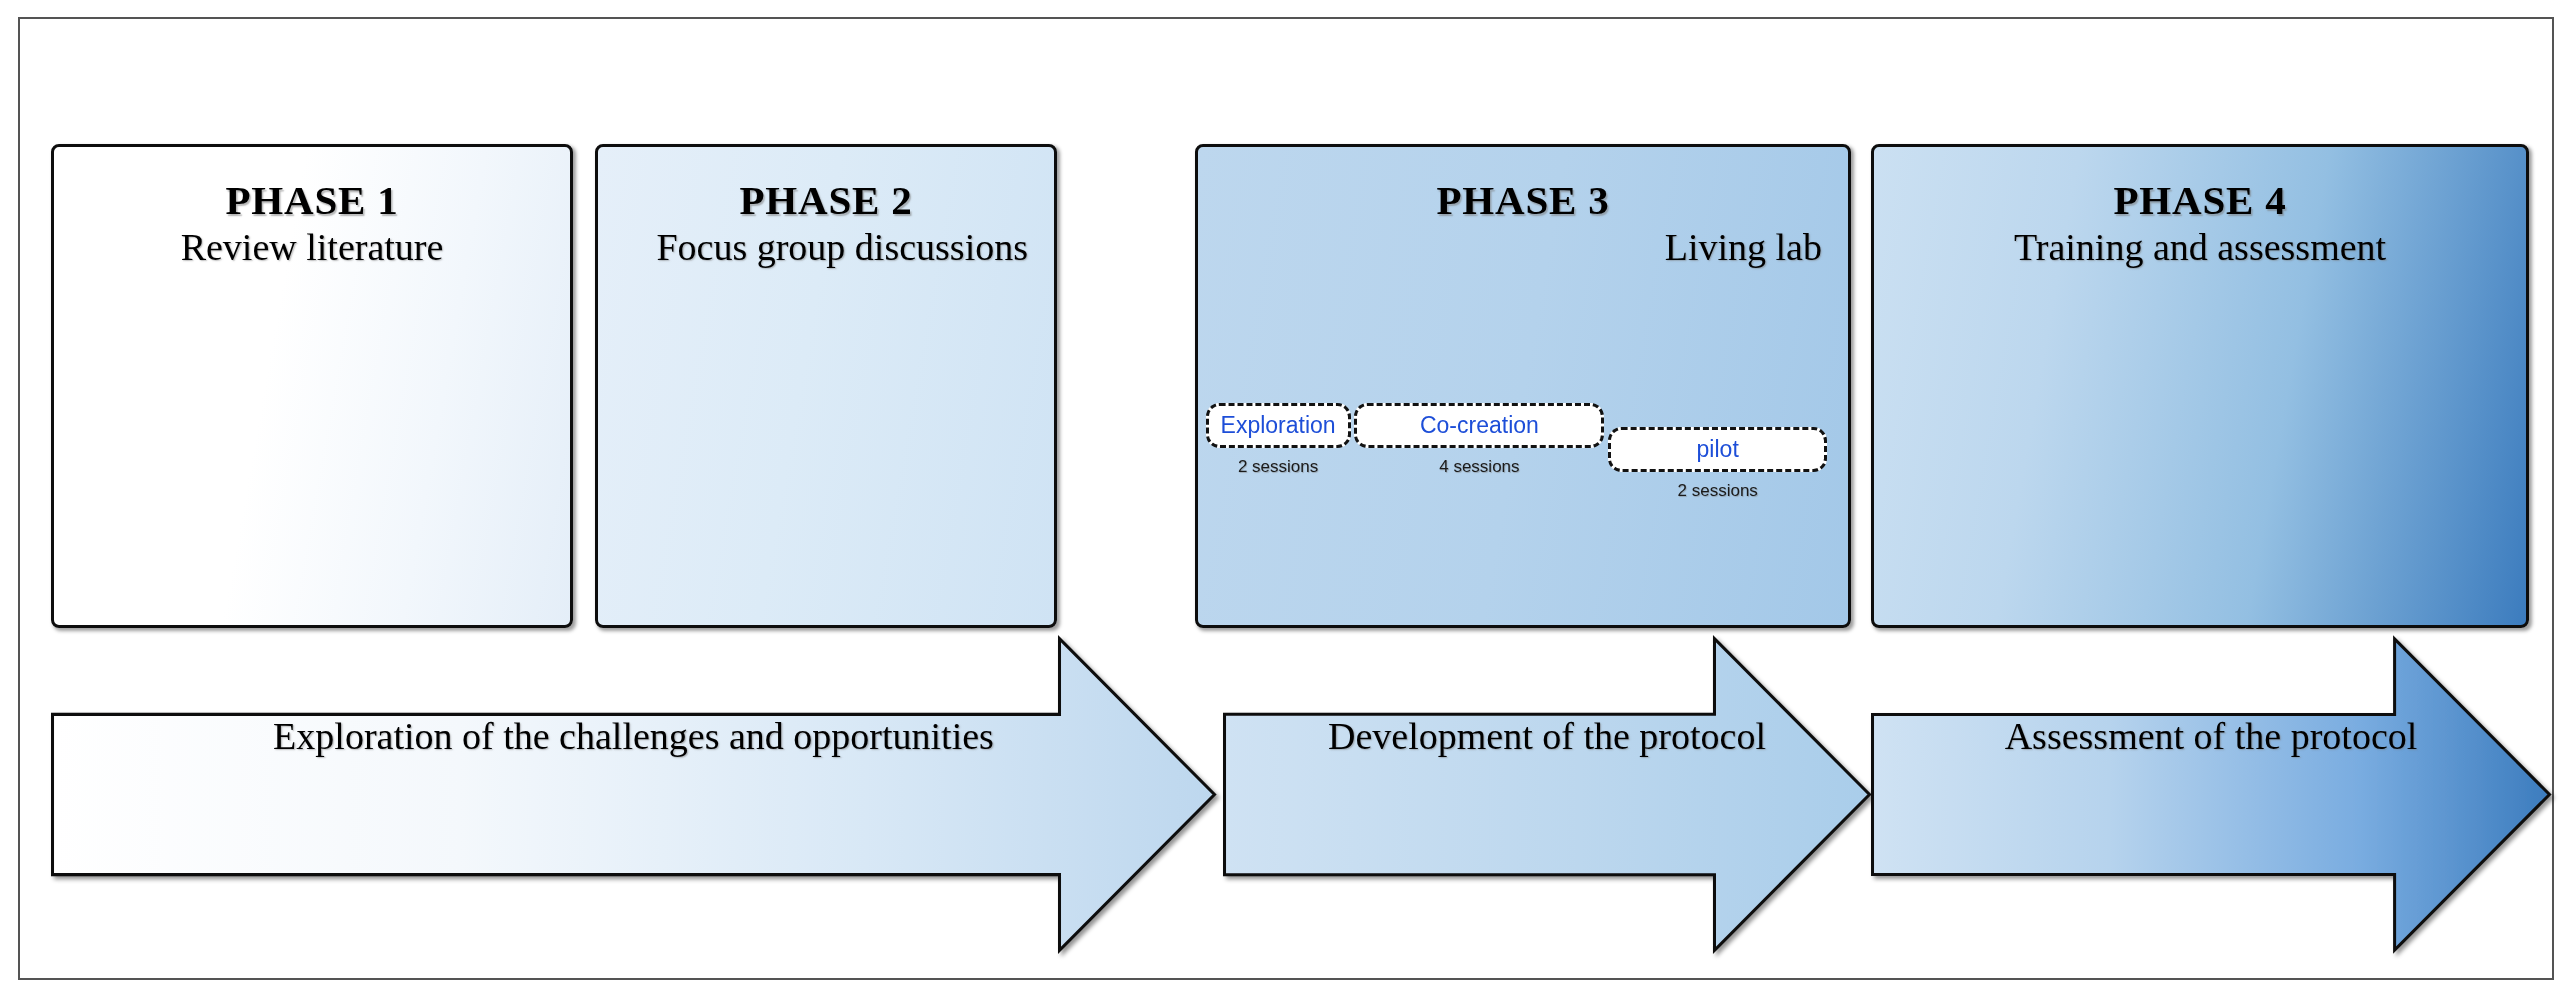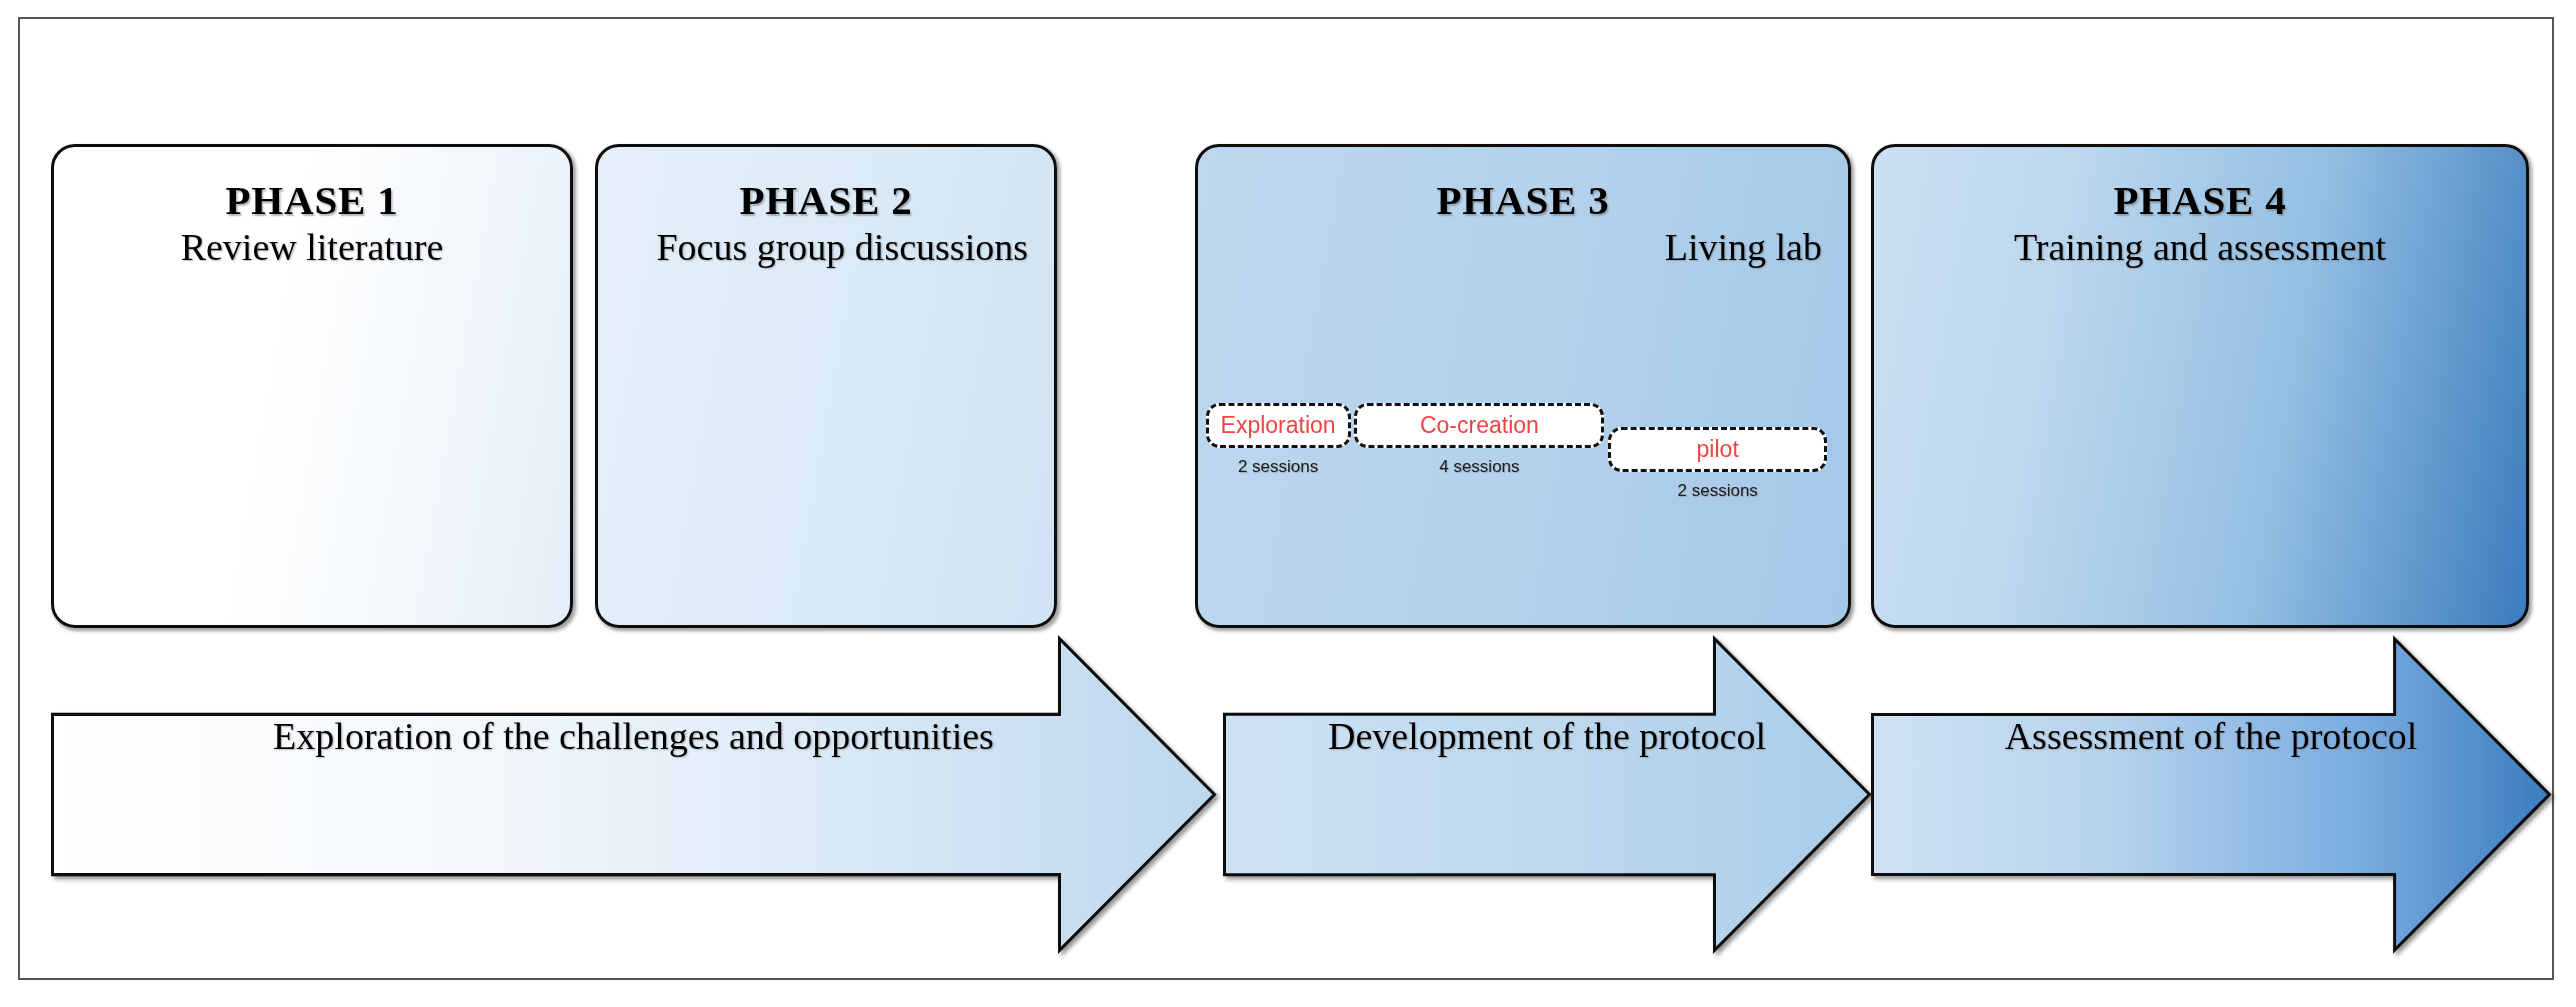--- a/index.html
+++ b/index.html
@@ -25,21 +25,21 @@
     box-sizing: border-box;
     background: #ffffff;
   }
 
   
   .phase-box {
     position: absolute;
     top: 125px;
     height: 484px;
     border: 3px solid #0d0d0d;
-    border-radius: 24px;
+    border-radius: 8px;
     box-sizing: border-box;
     box-shadow: 2.3px 2.3px 3.8px rgba(0,0,0,0.38);
   }
   .phase-title {
     text-align: center;
     font-weight: bold;
     font-size: 41px;
     letter-spacing: 0.8px;
     color: #000000;
     margin-top: 29px;
@@ -87,21 +87,21 @@
   .step-chip {
     border: 3.8px dashed #121212;
     border-radius: 13.6px;
     background: #ffffff;
     height: 45px;
     display: flex;
     align-items: center;
     justify-content: center;
     font-family: "Liberation Sans", "DejaVu Sans", sans-serif;
     font-size: 23px;
-    color: #ef4444;
+    color: #1d4ed8;
     box-sizing: border-box;
     width: 100%;
   }
   .step-sessions {
     font-family: "Liberation Sans", "DejaVu Sans", sans-serif;
     font-size: 17px;
     color: #1a1a1a;
     margin-top: 9px;
     text-shadow: 0.8px 0.8px 0.8px rgba(120,120,120,0.45);
   }

